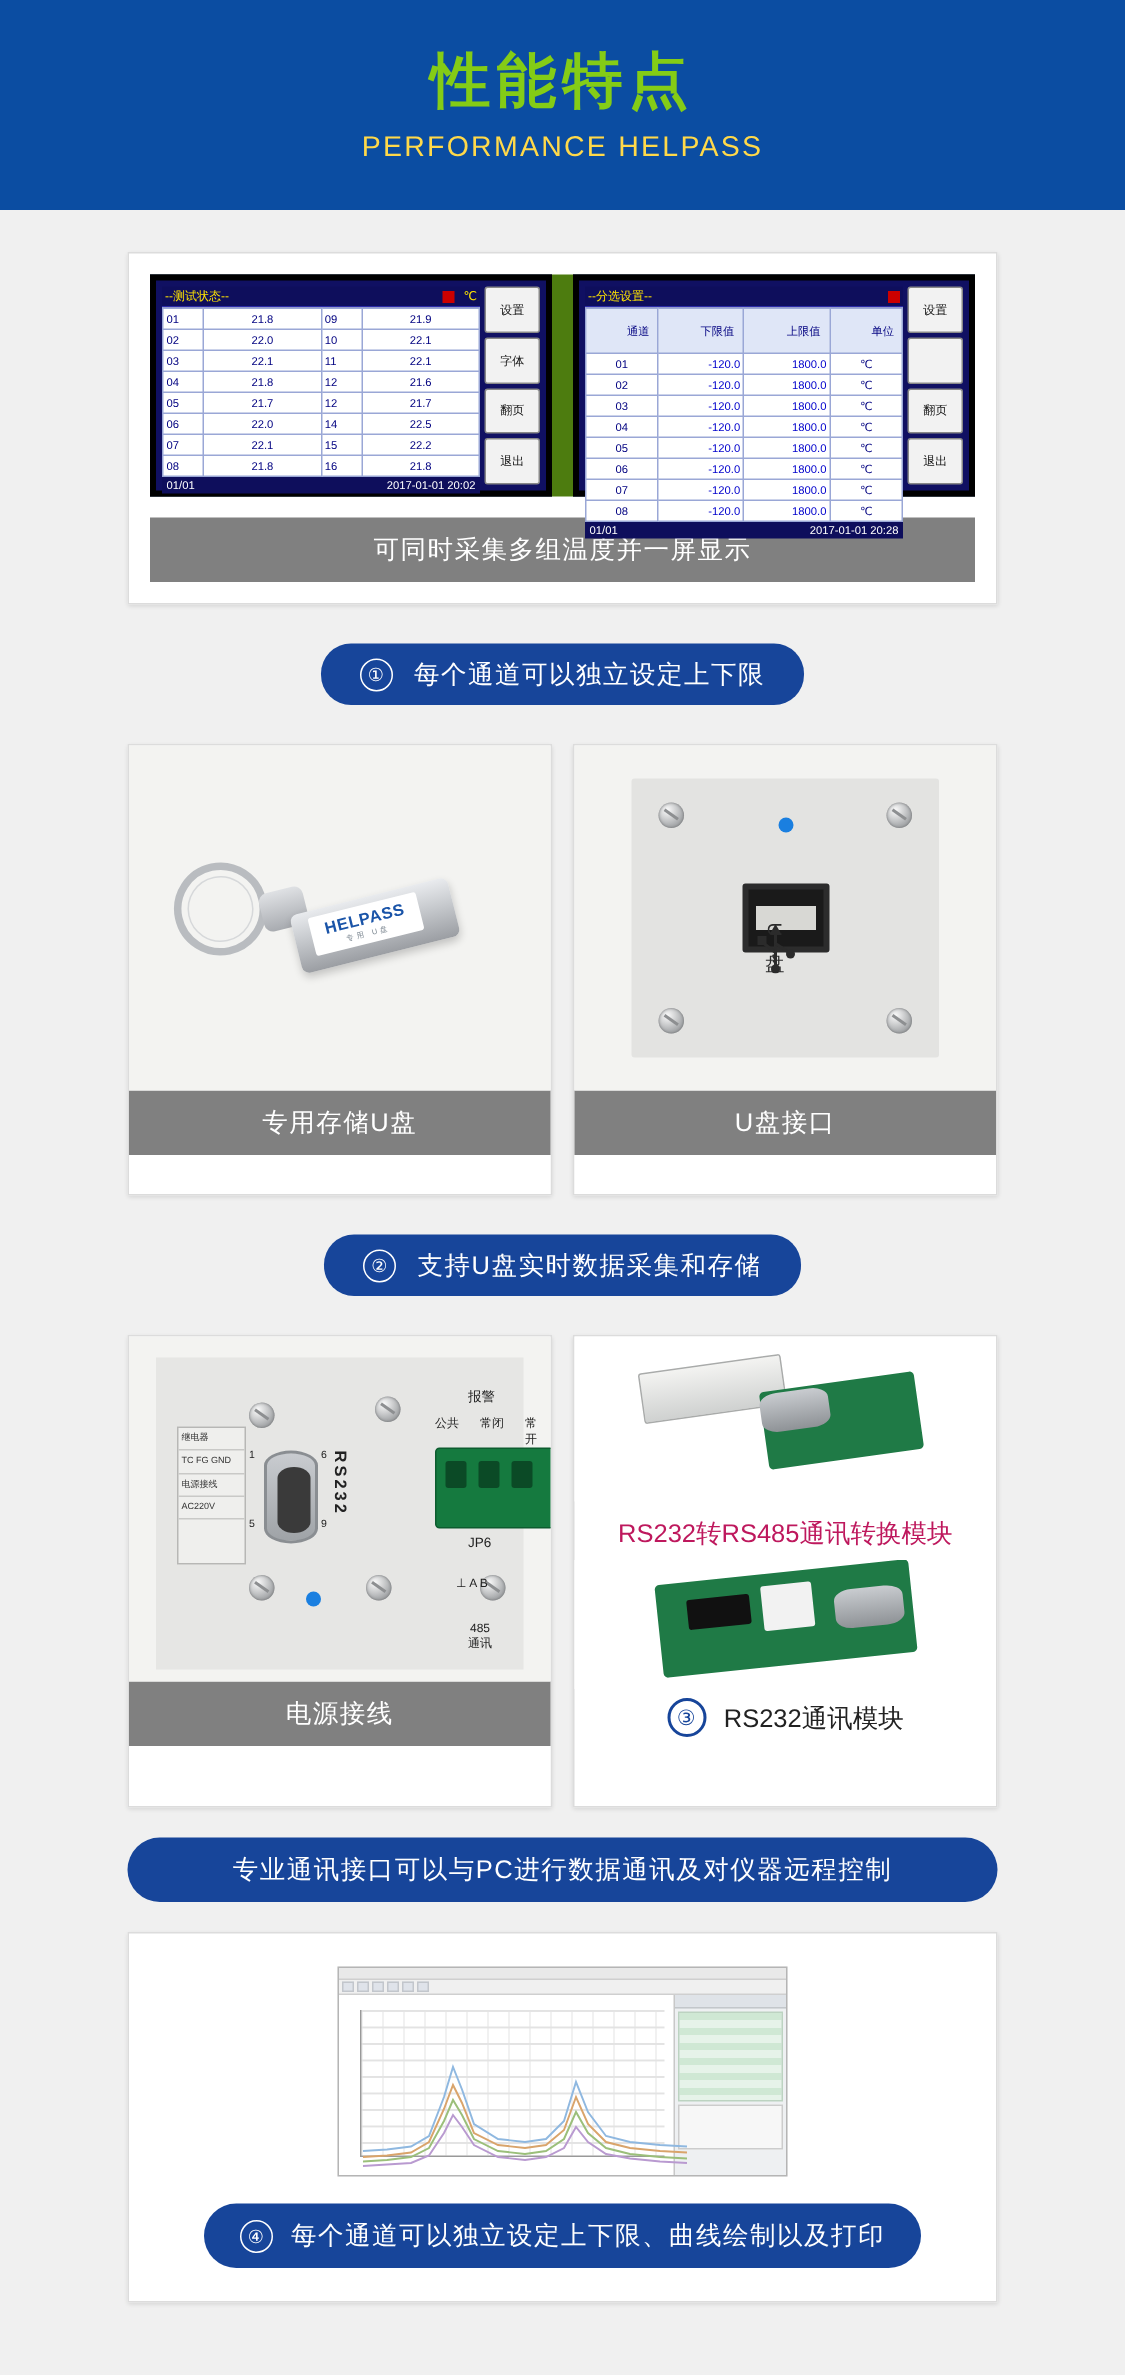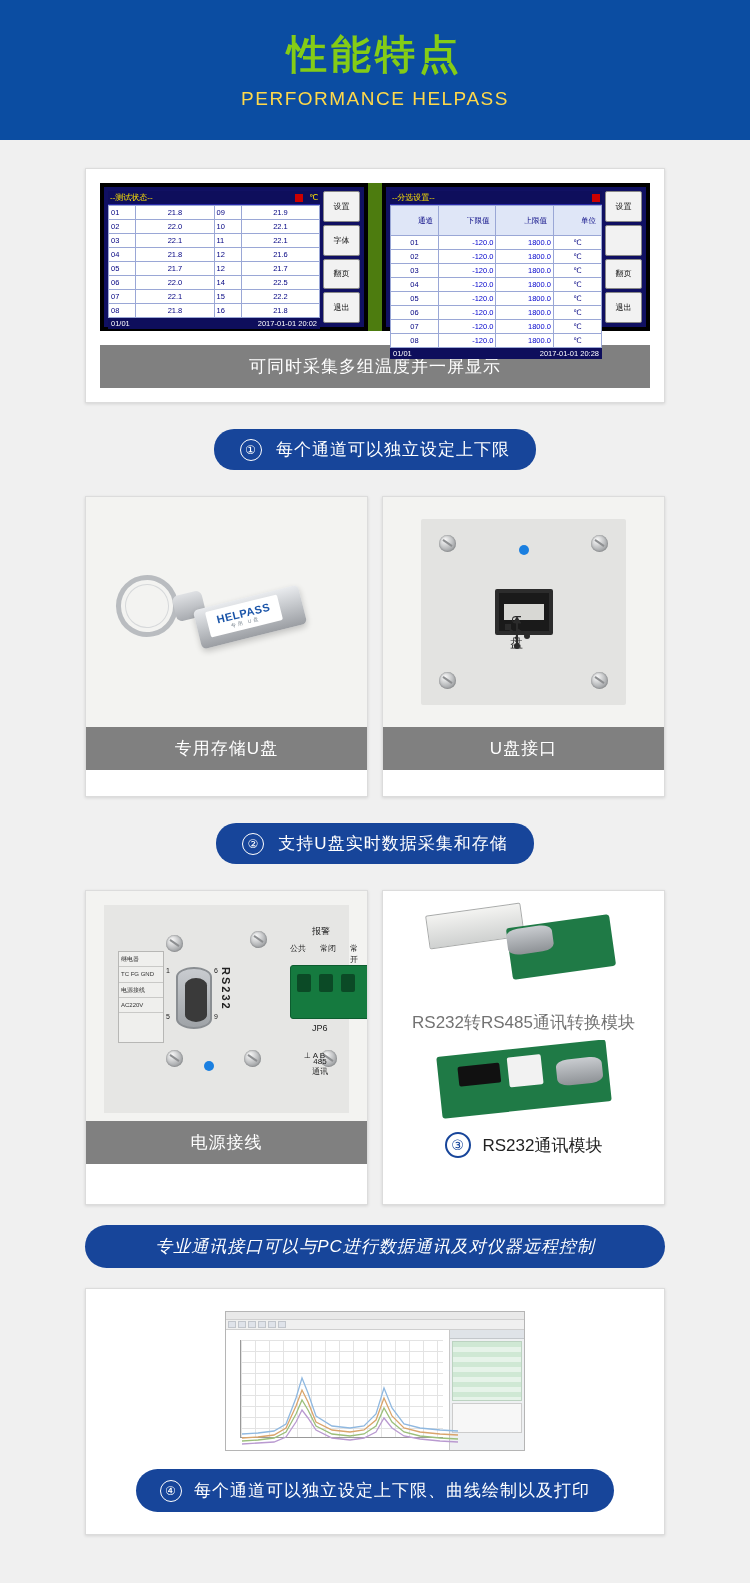--- a/index.html
+++ b/index.html
@@ -413,21 +413,21 @@
   .mod2 .dsub2 {
     position: absolute;
     right: 6px; top: 16px;
     width: 46px; height: 26px;
     background: linear-gradient(180deg,#c9ccd0,#8e9296);
     border-radius: 12px/7px;
   }
   .mod-title {
     text-align: center;
     font-size: 17px;
-    color: #737373;
+    color: #be185d;
     padding: 10px 0 6px 0;
   }
   .mod-row {
     display: flex;
     align-items: center;
     justify-content: center;
     gap: 12px;
     padding: 6px 0 14px 0;
   }
   .mod-row .t { font-size: 17px; color: #222; }
@@ -773,21 +773,21 @@
 
           <div class="green-conn">
             <div class="holes">
               <span></span>
               <span></span>
               <span></span>
             </div>
           </div>
           <div class="jp6">JP6</div>
           <div class="term-label" style="left:200px;top:146px;font-size:8px;">⊥  A  B</div>
-          <div class="term-label" style="left:208px;top:152px;font-size:8px;white-space:pre-line;">485
+          <div class="term-label" style="left:208px;top:176px;font-size:8px;white-space:pre-line;">485
 通讯</div>
           <div class="term-label" style="left:62px;top:62px;font-size:7px;">1</div>
           <div class="term-label" style="left:62px;top:108px;font-size:7px;">5</div>
           <div class="term-label" style="left:110px;top:62px;font-size:7px;">6</div>
           <div class="term-label" style="left:110px;top:108px;font-size:7px;">9</div>
         </div>
       </div>
       <div class="caption">电源接线</div>
       <div style="height:40px;background:#fff;"></div>
     </div>
@@ -808,21 +808,21 @@
       </div>
       <div class="mod-row">
         <span class="num-circle-blue">③</span>
         <span class="t">RS232通讯模块</span>
       </div>
     </div>
   </div>
 
   <div class="spacer-20"></div>
 
-  <div style="padding:0 85px;font-style:italic;">
+  <div style="padding:0 85px;">
     <div class="wide-pill">专业通讯接口可以与PC进行数据通讯及对仪器远程控制</div>
   </div>
 
   <div class="spacer-20"></div>
 
   <div style="padding:0 85px;">
     <div class="card sw-card">
       <div class="sw-shot">
         <div class="sw-menu"></div>
         <div class="sw-tool">

